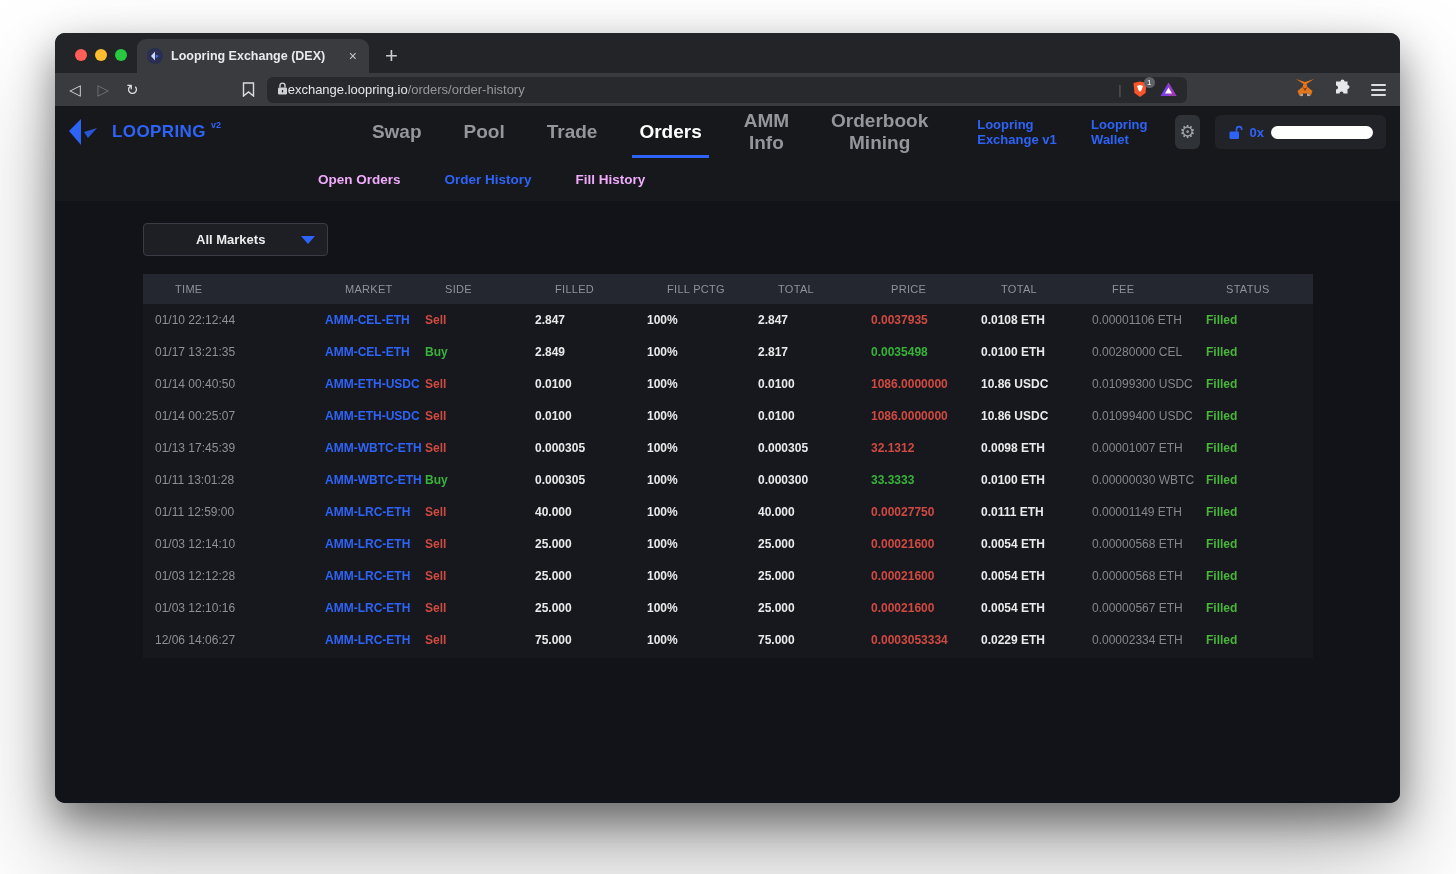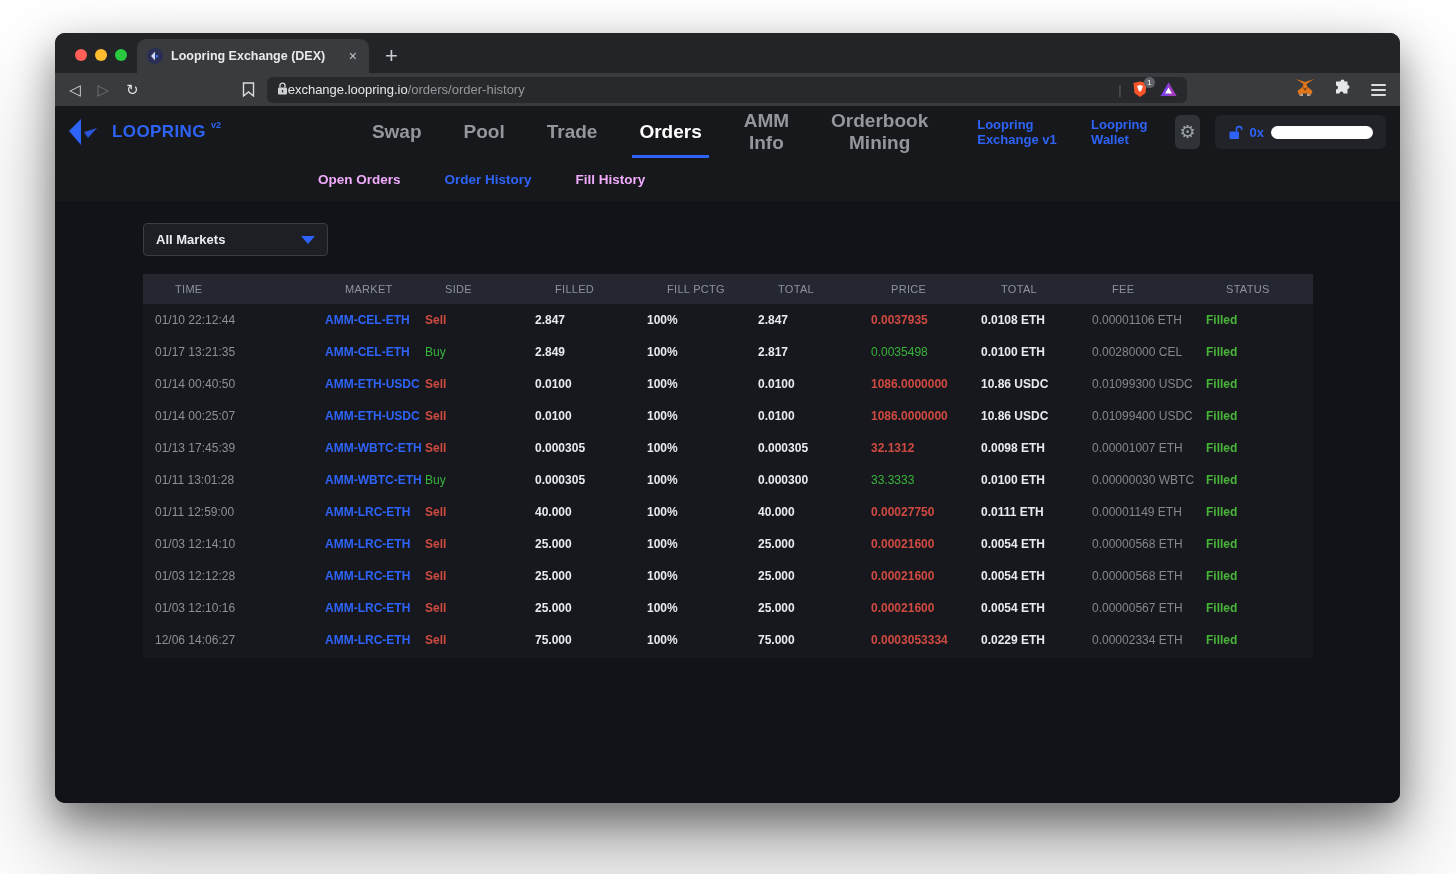--- a/index.html
+++ b/index.html
@@ -60,37 +60,37 @@
   .wallet-pill { width:102px; height:13px; background:#ffffff; border-radius:7px; }
 
   .sub-nav { height:43px; background:#17181b; display:flex; align-items:center; padding-left:263px; gap:44px; }
   .sub-item { color:#f0abfc; font-weight:bold; font-size:13.5px; cursor:pointer; }
   .sub-item.active { color:#2e63f7; }
 
   
   .content { background:#121318; height:602px; padding:22px 0 0 88px; }
   .dropdown { width:185px; height:33px; background:#1d1f25; border:1px solid #3a3d45; border-radius:4px;
     display:flex; align-items:center; justify-content:space-between; padding:0 12px; }
-  .dropdown-label { color:#ecedee; font-size:13px; font-weight:bold; }
+  .dropdown-label { color:#ecedee; font-size:13px; font-weight:bold;margin-left:40px; }
   .caret { width:0; height:0; border-left:7px solid transparent; border-right:7px solid transparent;
     border-top:8px solid #2e63f7; }
 
   .table { width:1170px; margin-top:18px; background:#17181d; padding-bottom:2px; }
   .thead, .trow { display:grid;
     grid-template-columns:170px 100px 110px 112px 111px 113px 110px 111px 114px 1fr;
     align-items:center; }
   .thead { background:#242730; height:30px;padding-left:20px; }
   .th { color:#8f929a; font-size:11px; padding-left:12px; letter-spacing:.3px; white-space:nowrap; }
   .trow { height:32px; font-size:12px; }
   .cell { padding-left:12px; white-space:nowrap; }
   .c-time { color:#8d9096; }
   .c-market { color:#2e63f7; font-weight:bold; cursor:pointer; }
   .c-filled,.c-fill_pctg,.c-amount,.c-total { color:#e9eaec; font-weight:bold; }
   .down { color:#cf4a41 !important; font-weight:bold; }
-  .up { color:#37b33a !important; font-weight:normal; }
+  .up { color:#37b33a !important; font-weight:bold; }
   .c-fee { color:#84878e; }
   .c-status { color:#49b53a; font-weight:bold; }
 </style>
 </head>
 <body>
 
 <div class="window">
 
   <div class="tabstrip">
     <div class="traffic">

